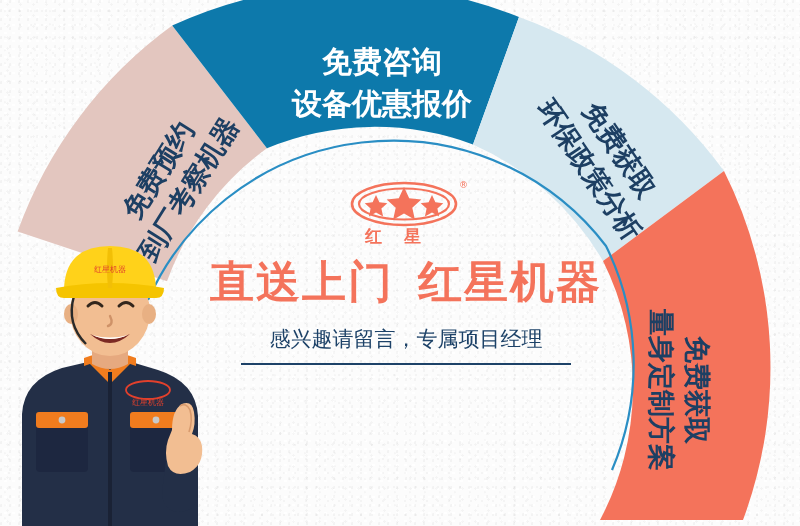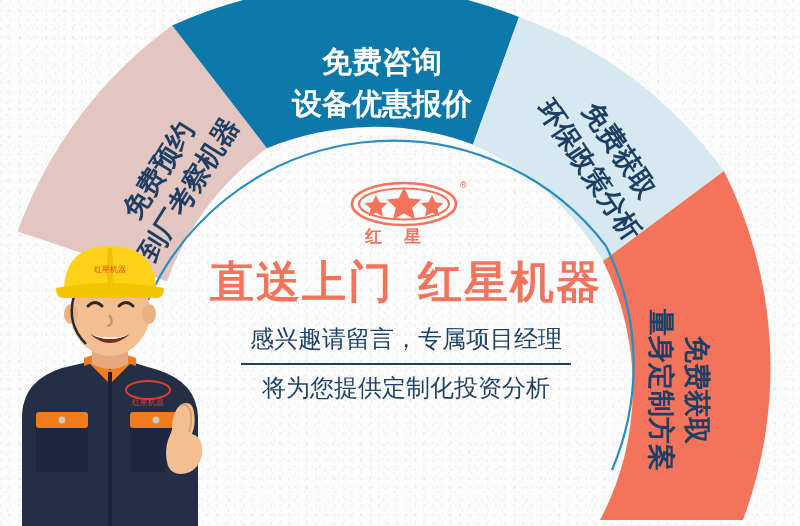--- a/index.html
+++ b/index.html
@@ -34,21 +34,21 @@
   }
   .logo{height:72px;display:flex;align-items:center;justify-content:center;}
   .headline{
     margin-top:6px;
     font-size:44px;line-height:52px;font-weight:bold;
     color:#f4735b;letter-spacing:2px;white-space:nowrap;
     font-family:"DejaVu Sans","Liberation Sans",sans-serif;
   }
   .headline .gap{display:inline-block;width:24px;}
   .subline{
-    font-size:24px;line-height:34px;color:#1d4268;white-space:nowrap;
+    font-size:21px;line-height:34px;color:#1d4268;white-space:nowrap;
     font-family:"DejaVu Sans","Liberation Sans",sans-serif;
   }
   .sub1{margin-top:14px;}
   .divider{
     width:330px;height:2px;background:#1d4268;margin:7px auto 6px auto;
   }
 
   
   .worker{position:absolute;left:0px;top:244px;width:220px;height:282px;}
 </style>
@@ -133,21 +133,20 @@
         <text x="63" y="64" text-anchor="middle" fill="#f4735b" font-size="17" letter-spacing="22" font-family="DejaVu Sans, Liberation Sans, sans-serif" font-weight="600">红星</text>
       </svg>
     </div>
 
     <div class="headline">
       <span>直送上门</span><span class="gap"></span><span>红星机器</span>
     </div>
 
     <div class="subline sub1">感兴趣请留言，专属项目经理</div>
     <div class="divider"></div>
-    <div class="subline sub2">将为您提供定制化投资分析</div>
   </div>
 
   <div class="worker">
     <svg width="220" height="282" viewBox="0 0 220 282">
 
       <path d="M22 282 L22 170 Q24 136 62 124 L92 117 L128 117 L158 126 Q196 138 198 172 L198 282 Z" fill="#232f47"></path>
 
       <path d="M86 116 L110 140 L134 116 L126 112 L110 126 L94 112 Z" fill="#f07c1e"></path>
       <path d="M84 114 Q110 104 136 114 L136 122 Q110 112 84 122 Z" fill="#f07c1e"></path>
 

